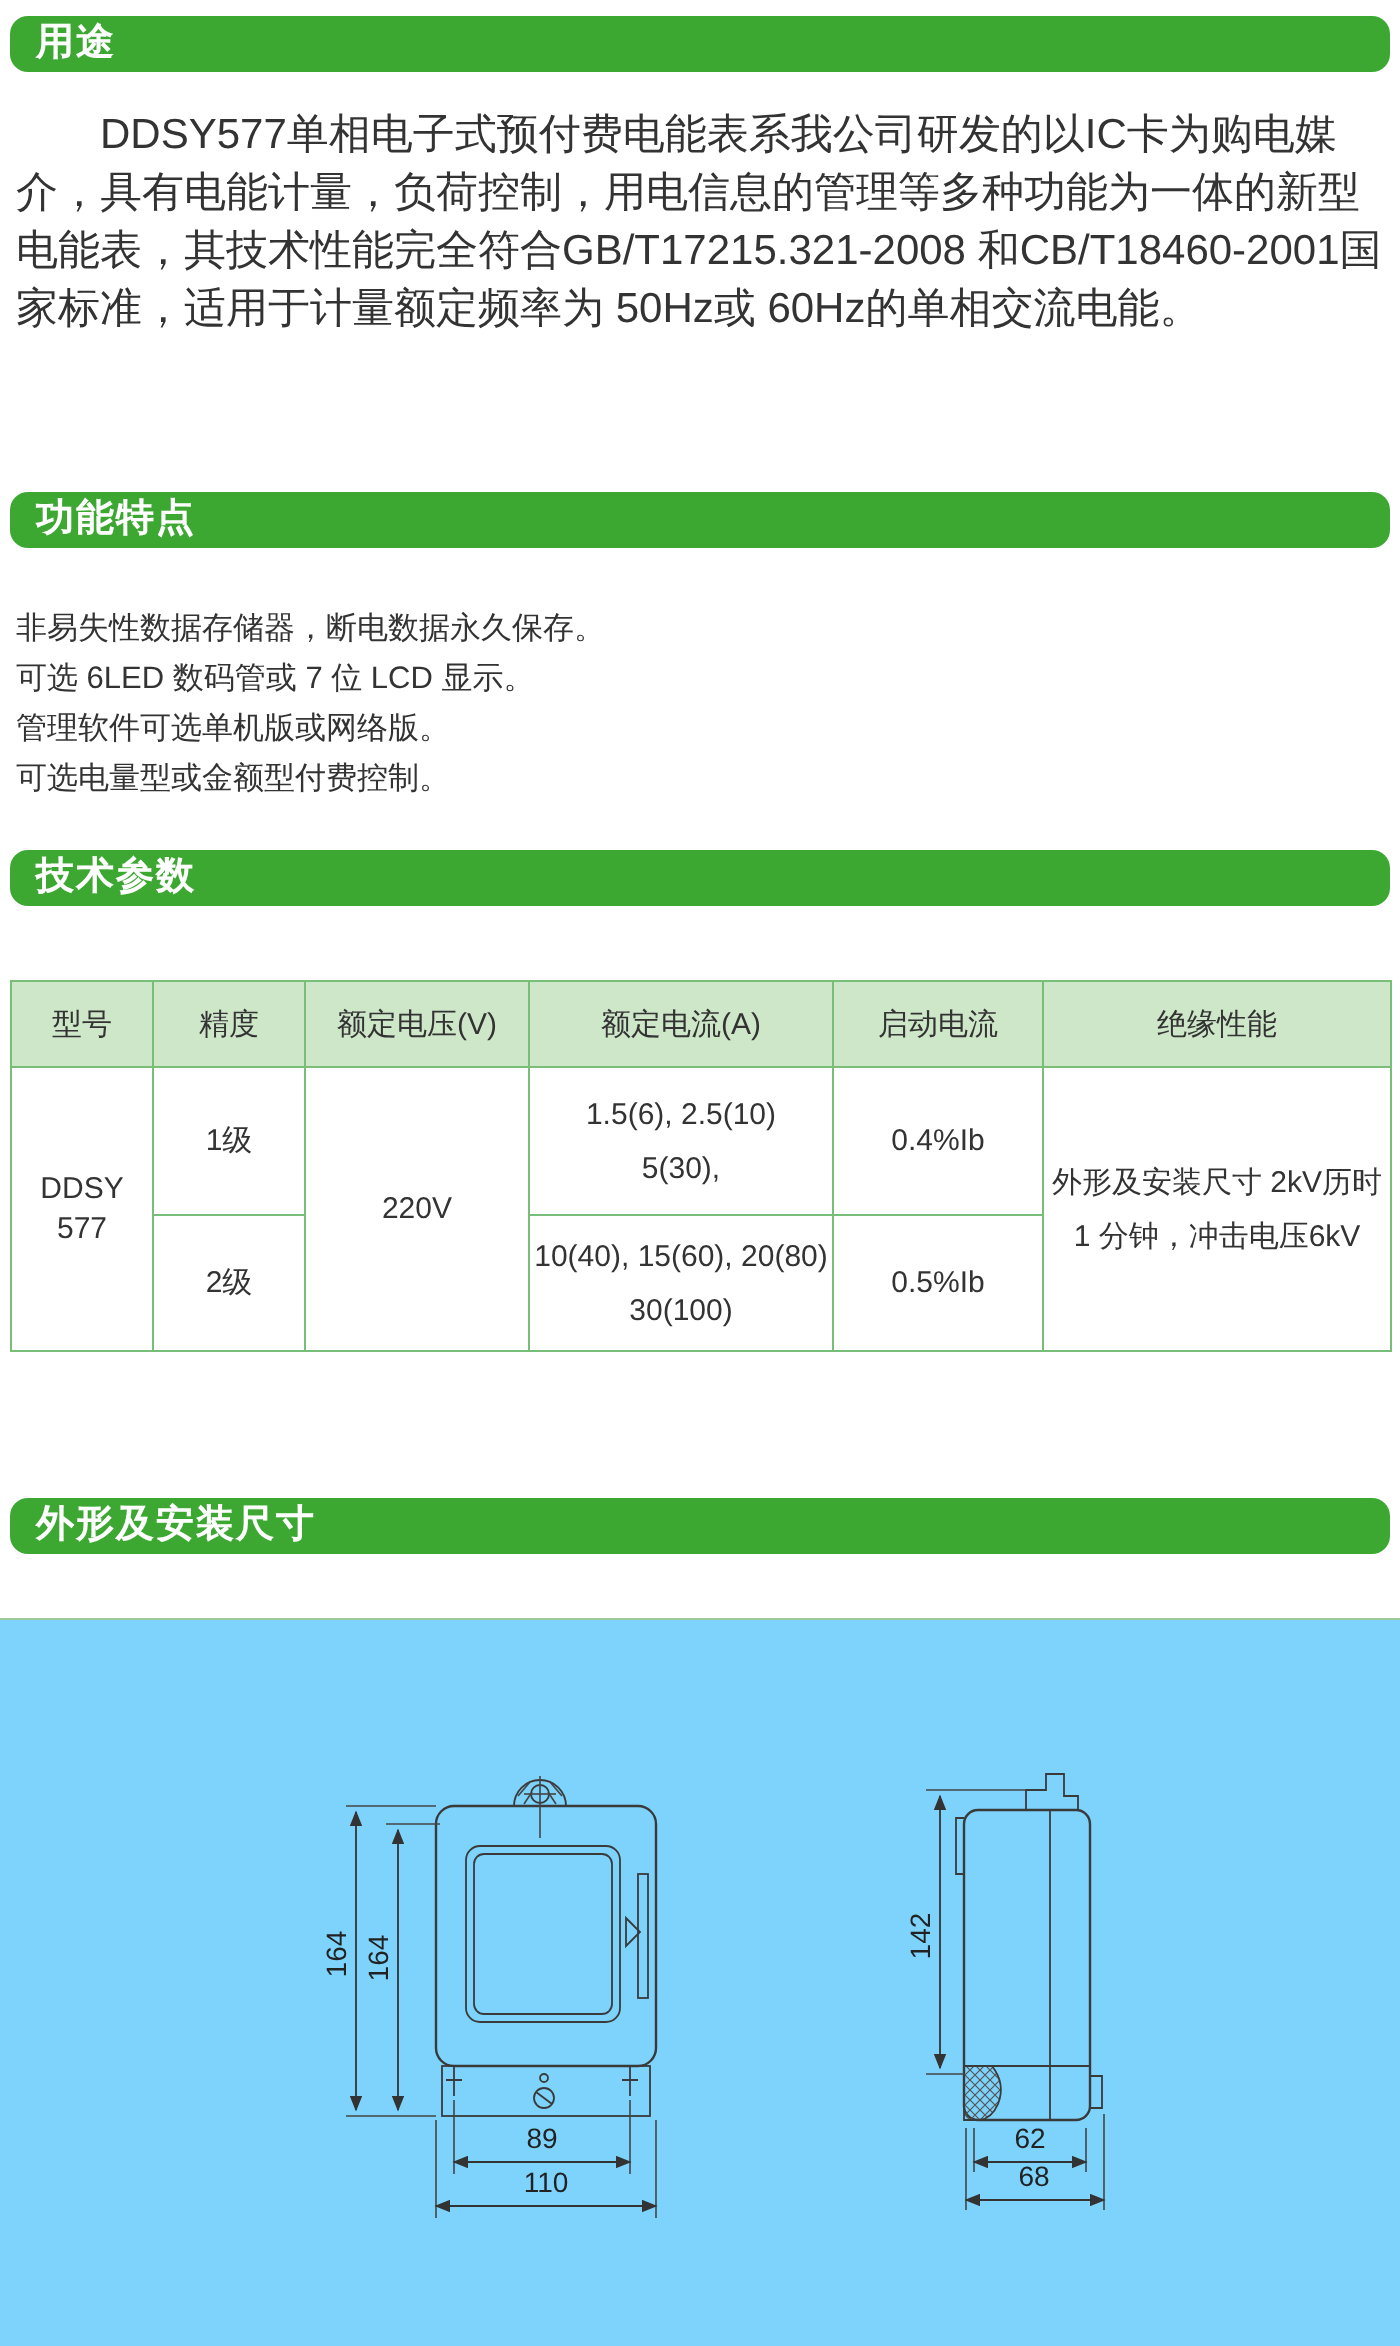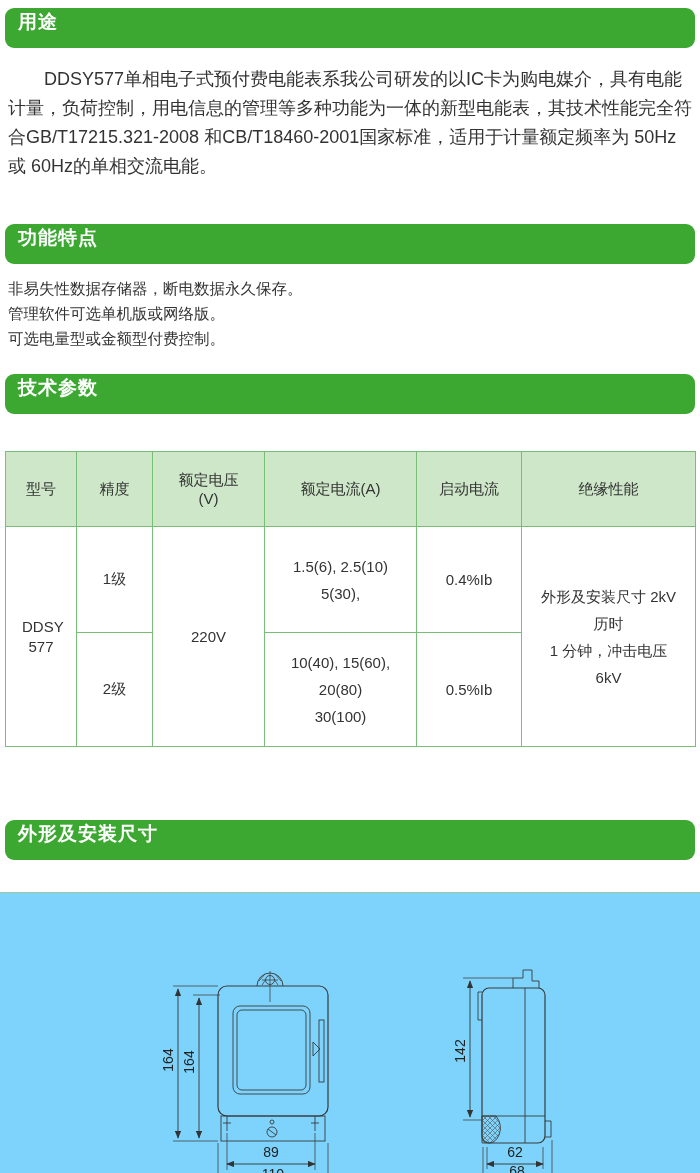--- a/index.html
+++ b/index.html
@@ -5,61 +5,61 @@
   html,body{margin:0;padding:0;}
   body{
     width:700px;height:1173px;
     background:#ffffff;
     font-family:"Liberation Sans","DejaVu Sans",sans-serif;
     color:#333;
     overflow:hidden;
   }
   .section-bar{
     margin:0 5px;
-    height:40px;
+    height:28px;
     background:#3ca832;
     border-radius:9px;
     color:#fff;
     font-size:19px;
     font-weight:bold;
     line-height:28px;
     padding-left:13px;
     box-sizing:border-box;
     letter-spacing:1px;
   }
   #bar-usage{margin-top:8px;}
   .usage-paragraph{
     margin:17px 8px 0 8px;
-    font-size:18px;
+    font-size:21px;
     line-height:29px;
     text-indent:2em;
     color:#333;
   }
-  #bar-features{margin-top:43px;}
+  #bar-features{margin-top:77px;}
   .features-list{
-    margin:12px 8px 0 8px;
+    margin:28px 8px 0 8px;
     font-size:15.5px;
     line-height:25px;
     color:#333;
   }
   #bar-specs{margin-top:23px;}
   .spec-table-wrap{margin:37px 5px 0 5px;}
   table.spec{
     width:690px;
     border-collapse:collapse;
     table-layout:fixed;
     font-size:15px;
     color:#333;
   }
   table.spec th, table.spec td{
     border:1px solid #78be78;
     text-align:center;
     vertical-align:middle;
     font-weight:normal;
-    padding:16px;
+    padding:0;
   }
   table.spec thead th{
     background:#cde7c8;
     height:42px;
   }
   tr.row-1 td{height:73px;}
   tr.row-2 td{height:67px;}
   td.model-cell{text-align:left;padding-left:13px;line-height:20px;}
   td.current-cell{text-align:left;padding-left:7px;line-height:27px;}
   td.insulation-cell{text-align:left;padding-left:7px;line-height:27px;}
@@ -87,20 +87,21 @@
 </div>
 
 <p class="usage-paragraph">DDSY577单相电子式预付费电能表系我公司研发的以IC卡为购电媒介，具有电能计量，负荷控制，用电信息的管理等多种功能为一体的新型电能表，其技术性能完全符合GB/T17215.321-2008 和CB/T18460-2001国家标准，适用于计量额定频率为 50Hz或 60Hz的单相交流电能。</p>
 
 <div id="bar-features" class="section-bar">
   <span>功能特点</span>
 </div>
 
 <div class="features-list">
   <div>非易失性数据存储器，断电数据永久保存。</div>
+  <div>可选 6LED 数码管或 7 位 LCD 显示。</div>
   <div>管理软件可选单机版或网络版。</div>
   <div>可选电量型或金额型付费控制。</div>
 </div>
 
 <div id="bar-specs" class="section-bar">
   <span>技术参数</span>
 </div>
 
 <div class="spec-table-wrap">
   <table class="spec">

